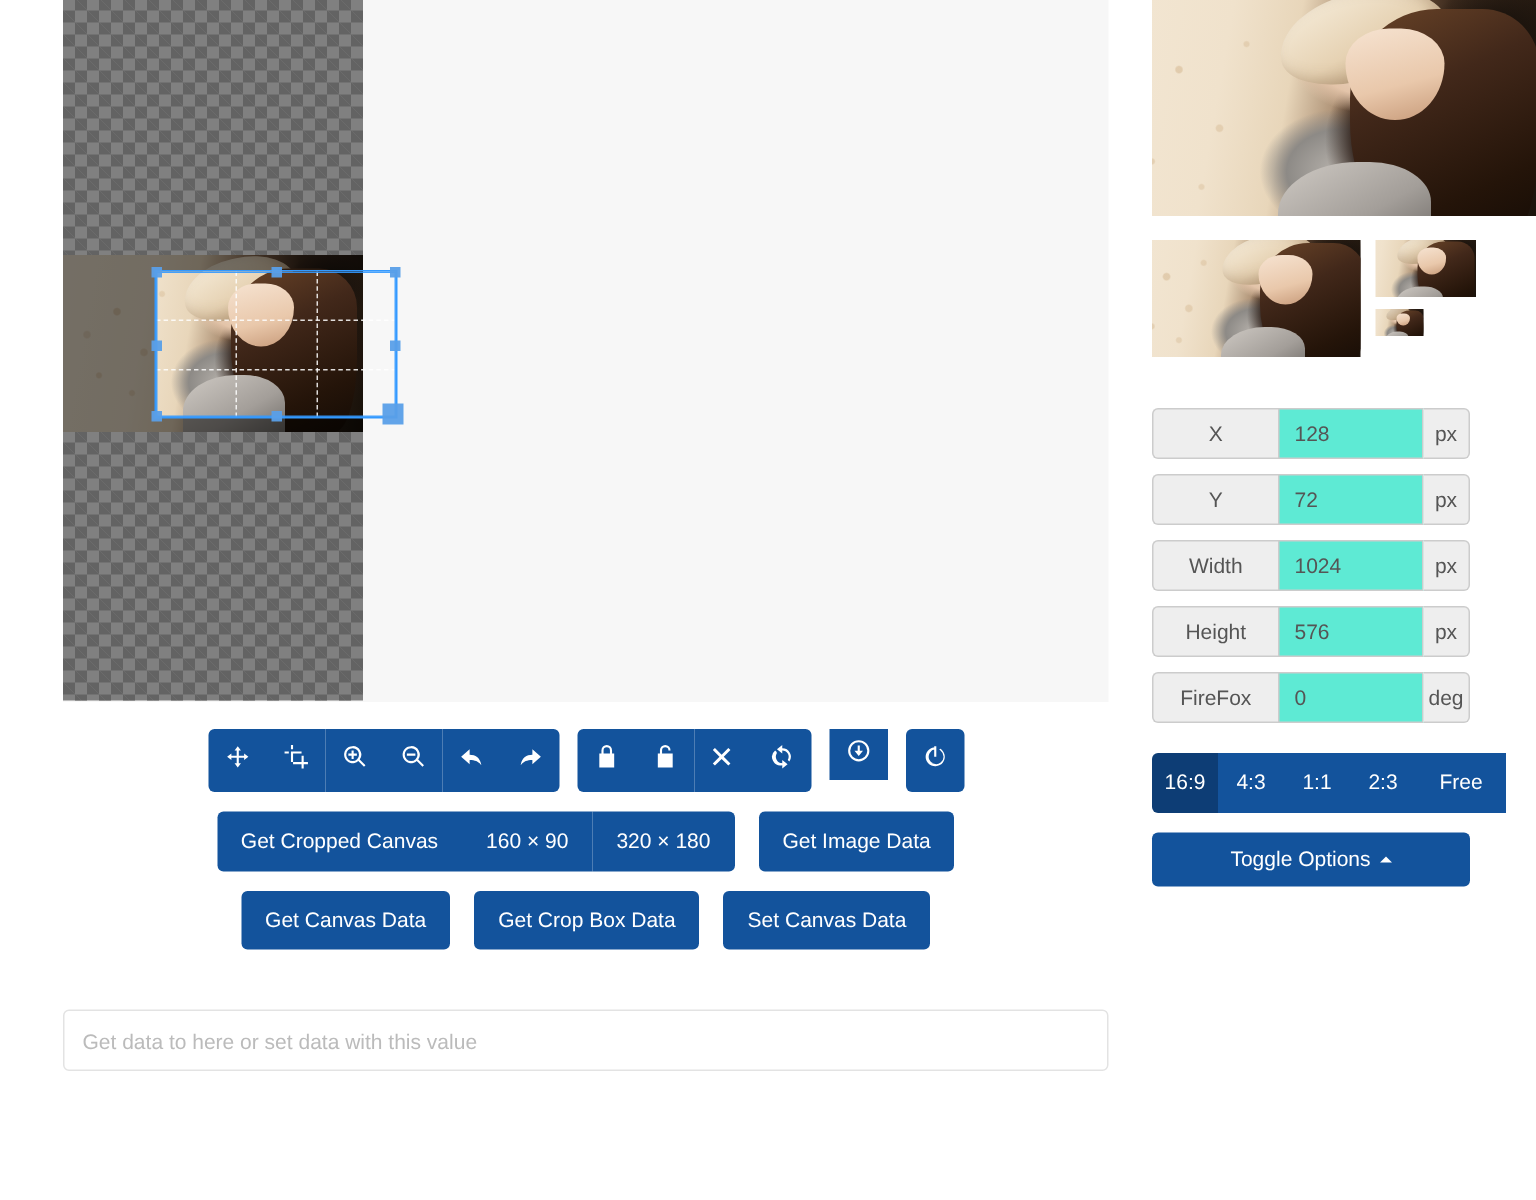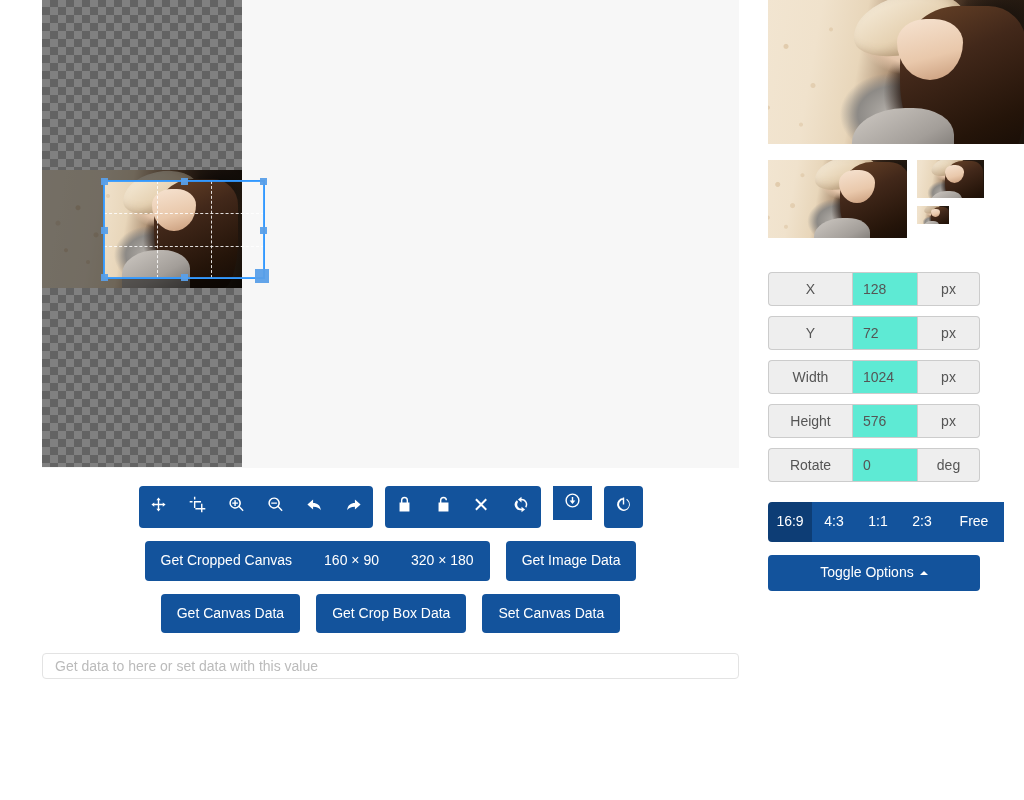--- a/index.html
+++ b/index.html
@@ -123,22 +123,22 @@
     display: flex; justify-content: center; align-items: center;
     gap: 16px; margin-top: 13px;
   }
   .btn-lg { padding: 10px 16px; font-size: 14px; border-radius: 4px; }
   .btn-group.lg > .btn { padding: 10px 16px; border-radius: 0; }
   .btn-group.lg > .btn:first-child { border-radius: 4px 0 0 4px; }
   .btn-group.lg > .btn:last-child { border-radius: 0 4px 4px 0; }
 
   .data-input {
     display: block;
-    width: 697px; height: 26px;
-    margin-top: 20px;
+    width: 697px; height: 41px;
+    margin-top: 40px;
     padding: 6px 12px;
     font-family: "Liberation Sans", sans-serif;
     font-size: 14px;
     color: #555;
     background: #fff;
     border: 1px solid #e3e3e3;
     border-radius: 4px;
     outline: none;
   }
   .data-input::placeholder { color: #bbb; }
@@ -170,21 +170,21 @@
     display: flex; align-items: stretch; margin-top: 10px;
     width: 212px; height: 34px;
   }
   .input-group:first-of-type { margin-top: 0; }
   .ig-addon {
     background: #eee; border: 1px solid #ccc;
     display: flex; align-items: center; justify-content: center;
     font-size: 14px; color: #555; padding: 0 8px;
   }
   .ig-label { width: 84px; border-radius: 4px 0 0 4px; border-right: none; }
-  .ig-unit { width: 62px; border-radius: 0 4px 4px 0; border-left: none; }
+  .ig-unit { width: 31px; border-radius: 0 4px 4px 0; border-left: none; }
   .ig-field {
     flex: 1; border: 1px solid #ccc; background: #5eead4;
     font-size: 14px; color: #555; padding: 0 10px;
     font-family: "Liberation Sans", sans-serif;
     outline: none; min-width: 0;
   }
 
   .ratio-group {
     display: flex; margin-top: 20px; width: 256px; overflow: hidden;
   }
@@ -474,21 +474,21 @@
         <span class="ig-addon ig-label">Width</span>
         <input class="ig-field" type="text" value="1024" style="">
         <span class="ig-addon ig-unit">px</span>
       </div>
       <div class="input-group">
         <span class="ig-addon ig-label">Height</span>
         <input class="ig-field" type="text" value="576" style="">
         <span class="ig-addon ig-unit">px</span>
       </div>
       <div class="input-group">
-        <span class="ig-addon ig-label">Rotate</span>
+        <span class="ig-addon ig-label">FireFox</span>
         <input class="ig-field" type="text" value="0" style="">
         <span class="ig-addon ig-unit">deg</span>
       </div>
     </div>
 
     <div class="ratio-group">
       <button class="btn active">16:9</button>
       <button class="btn">4:3</button>
       <button class="btn">1:1</button>
       <button class="btn">2:3</button>

